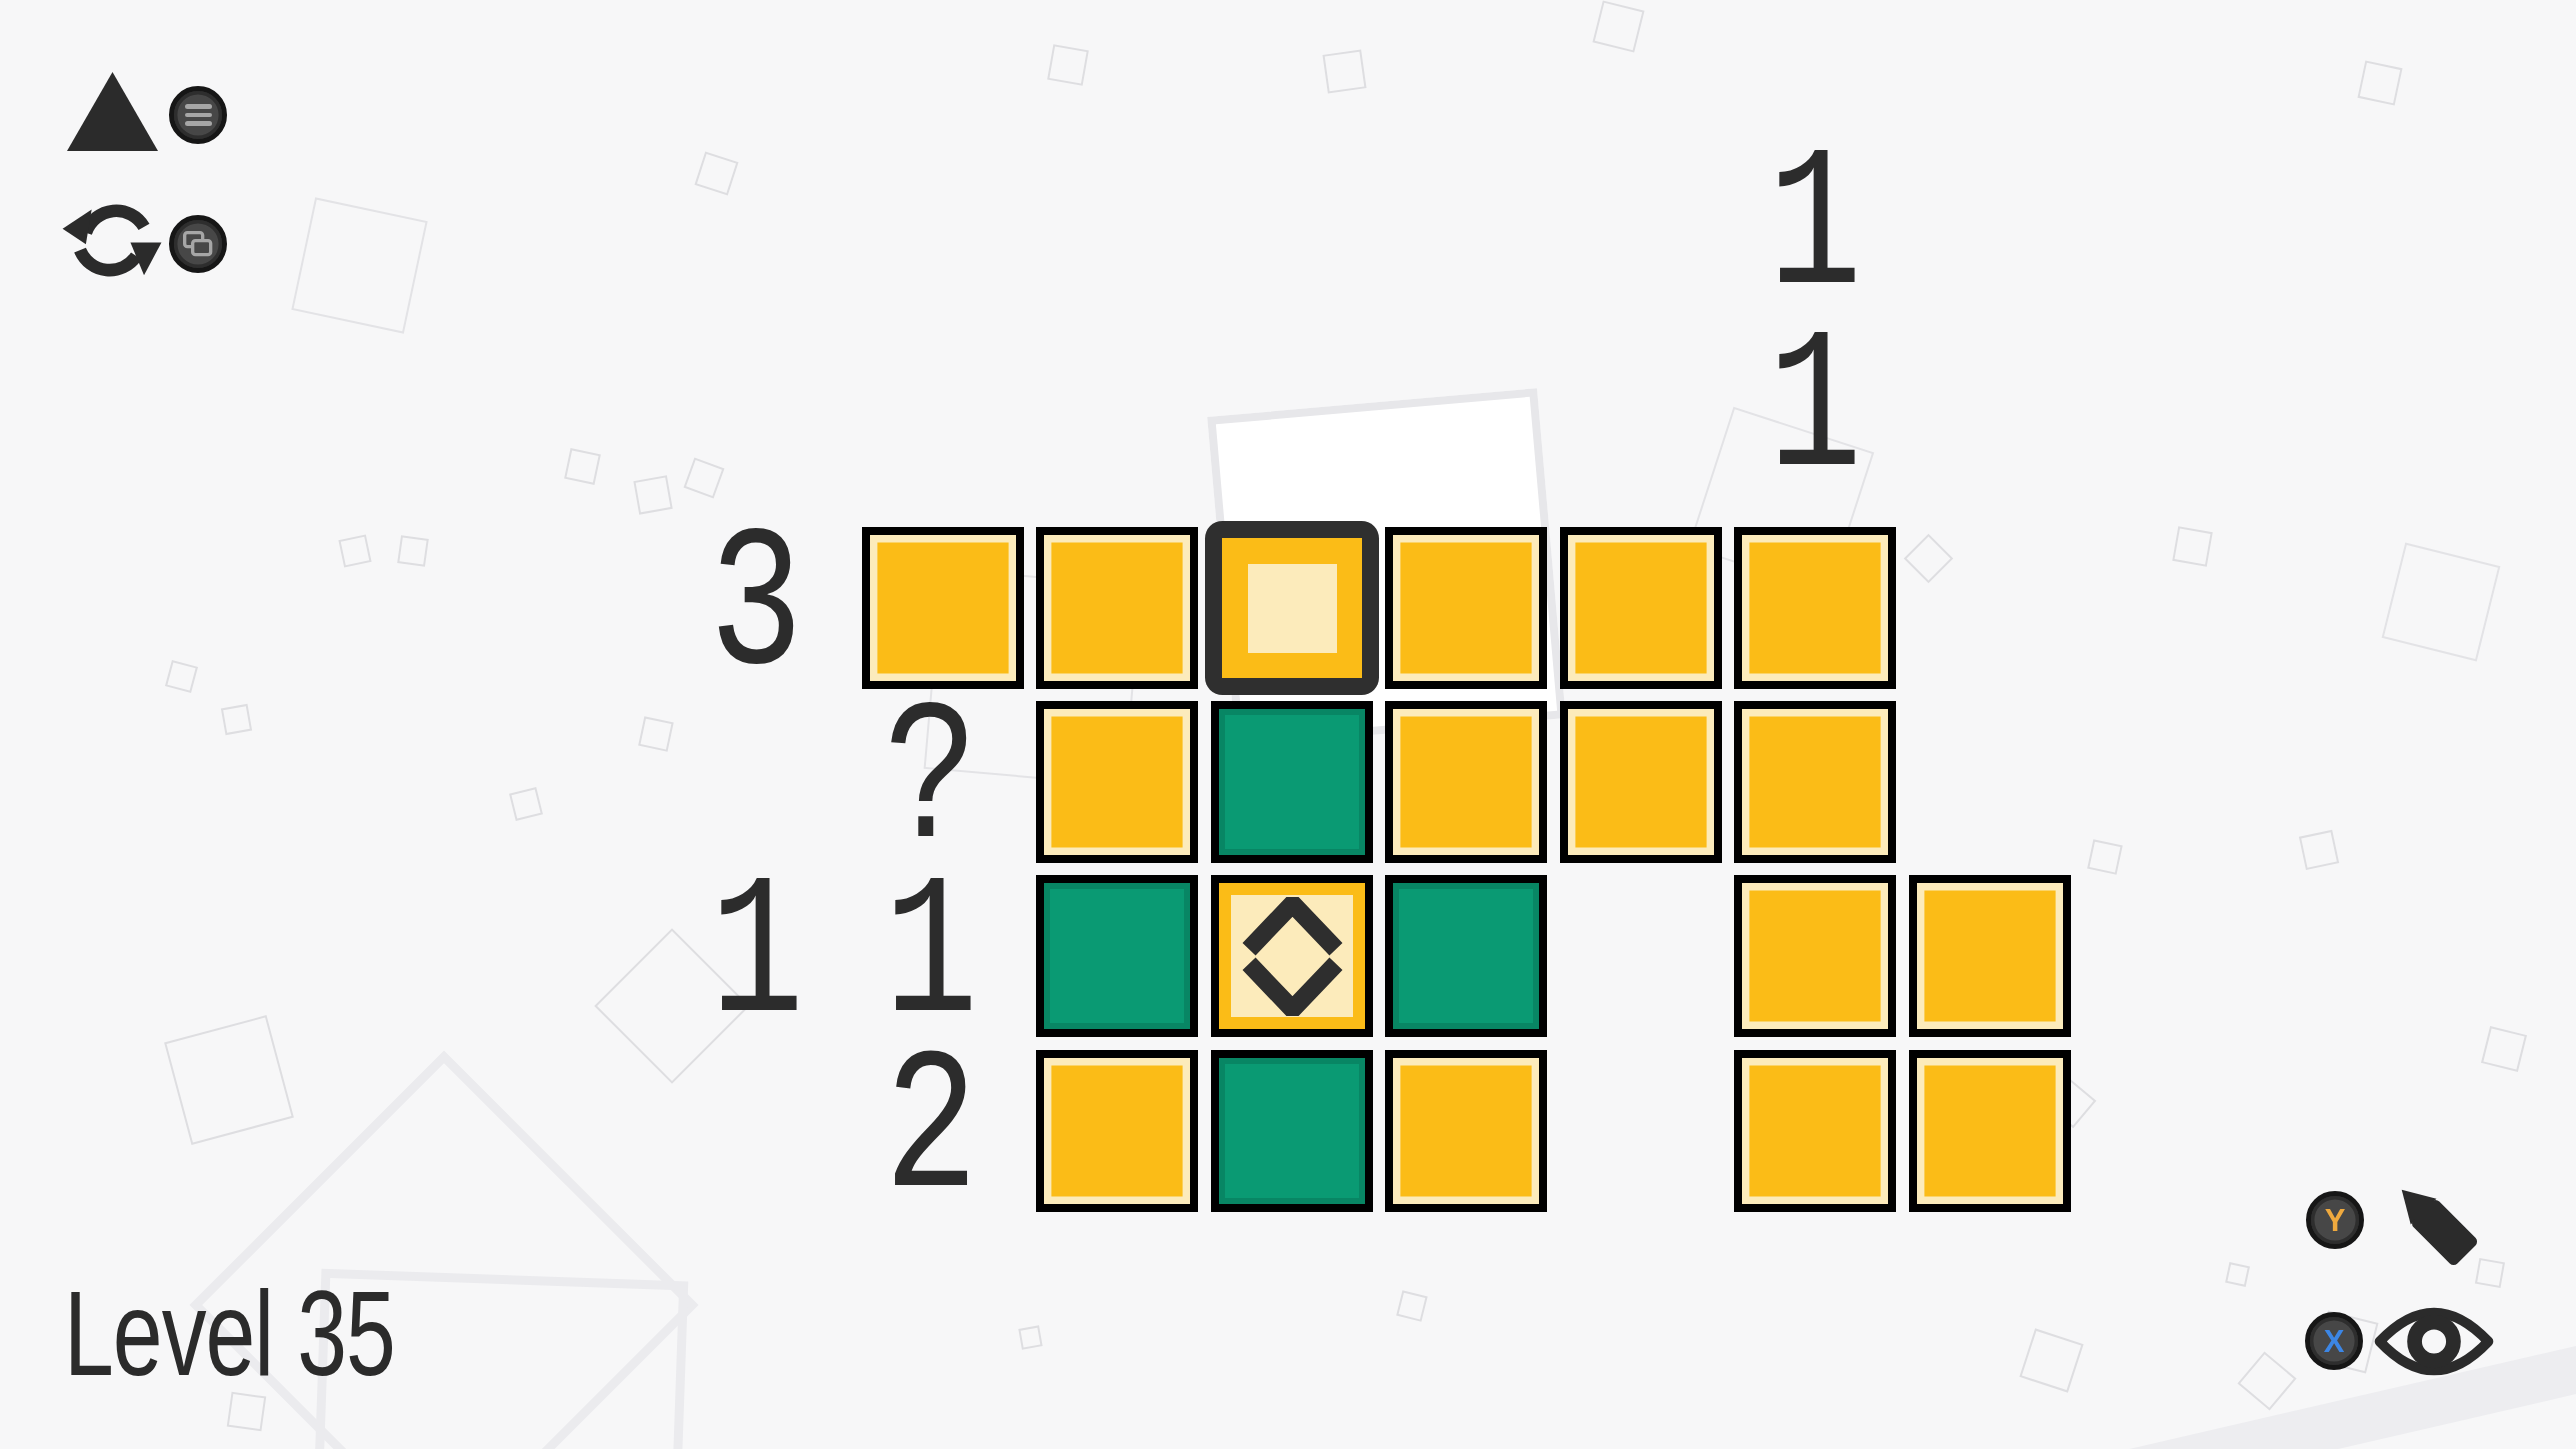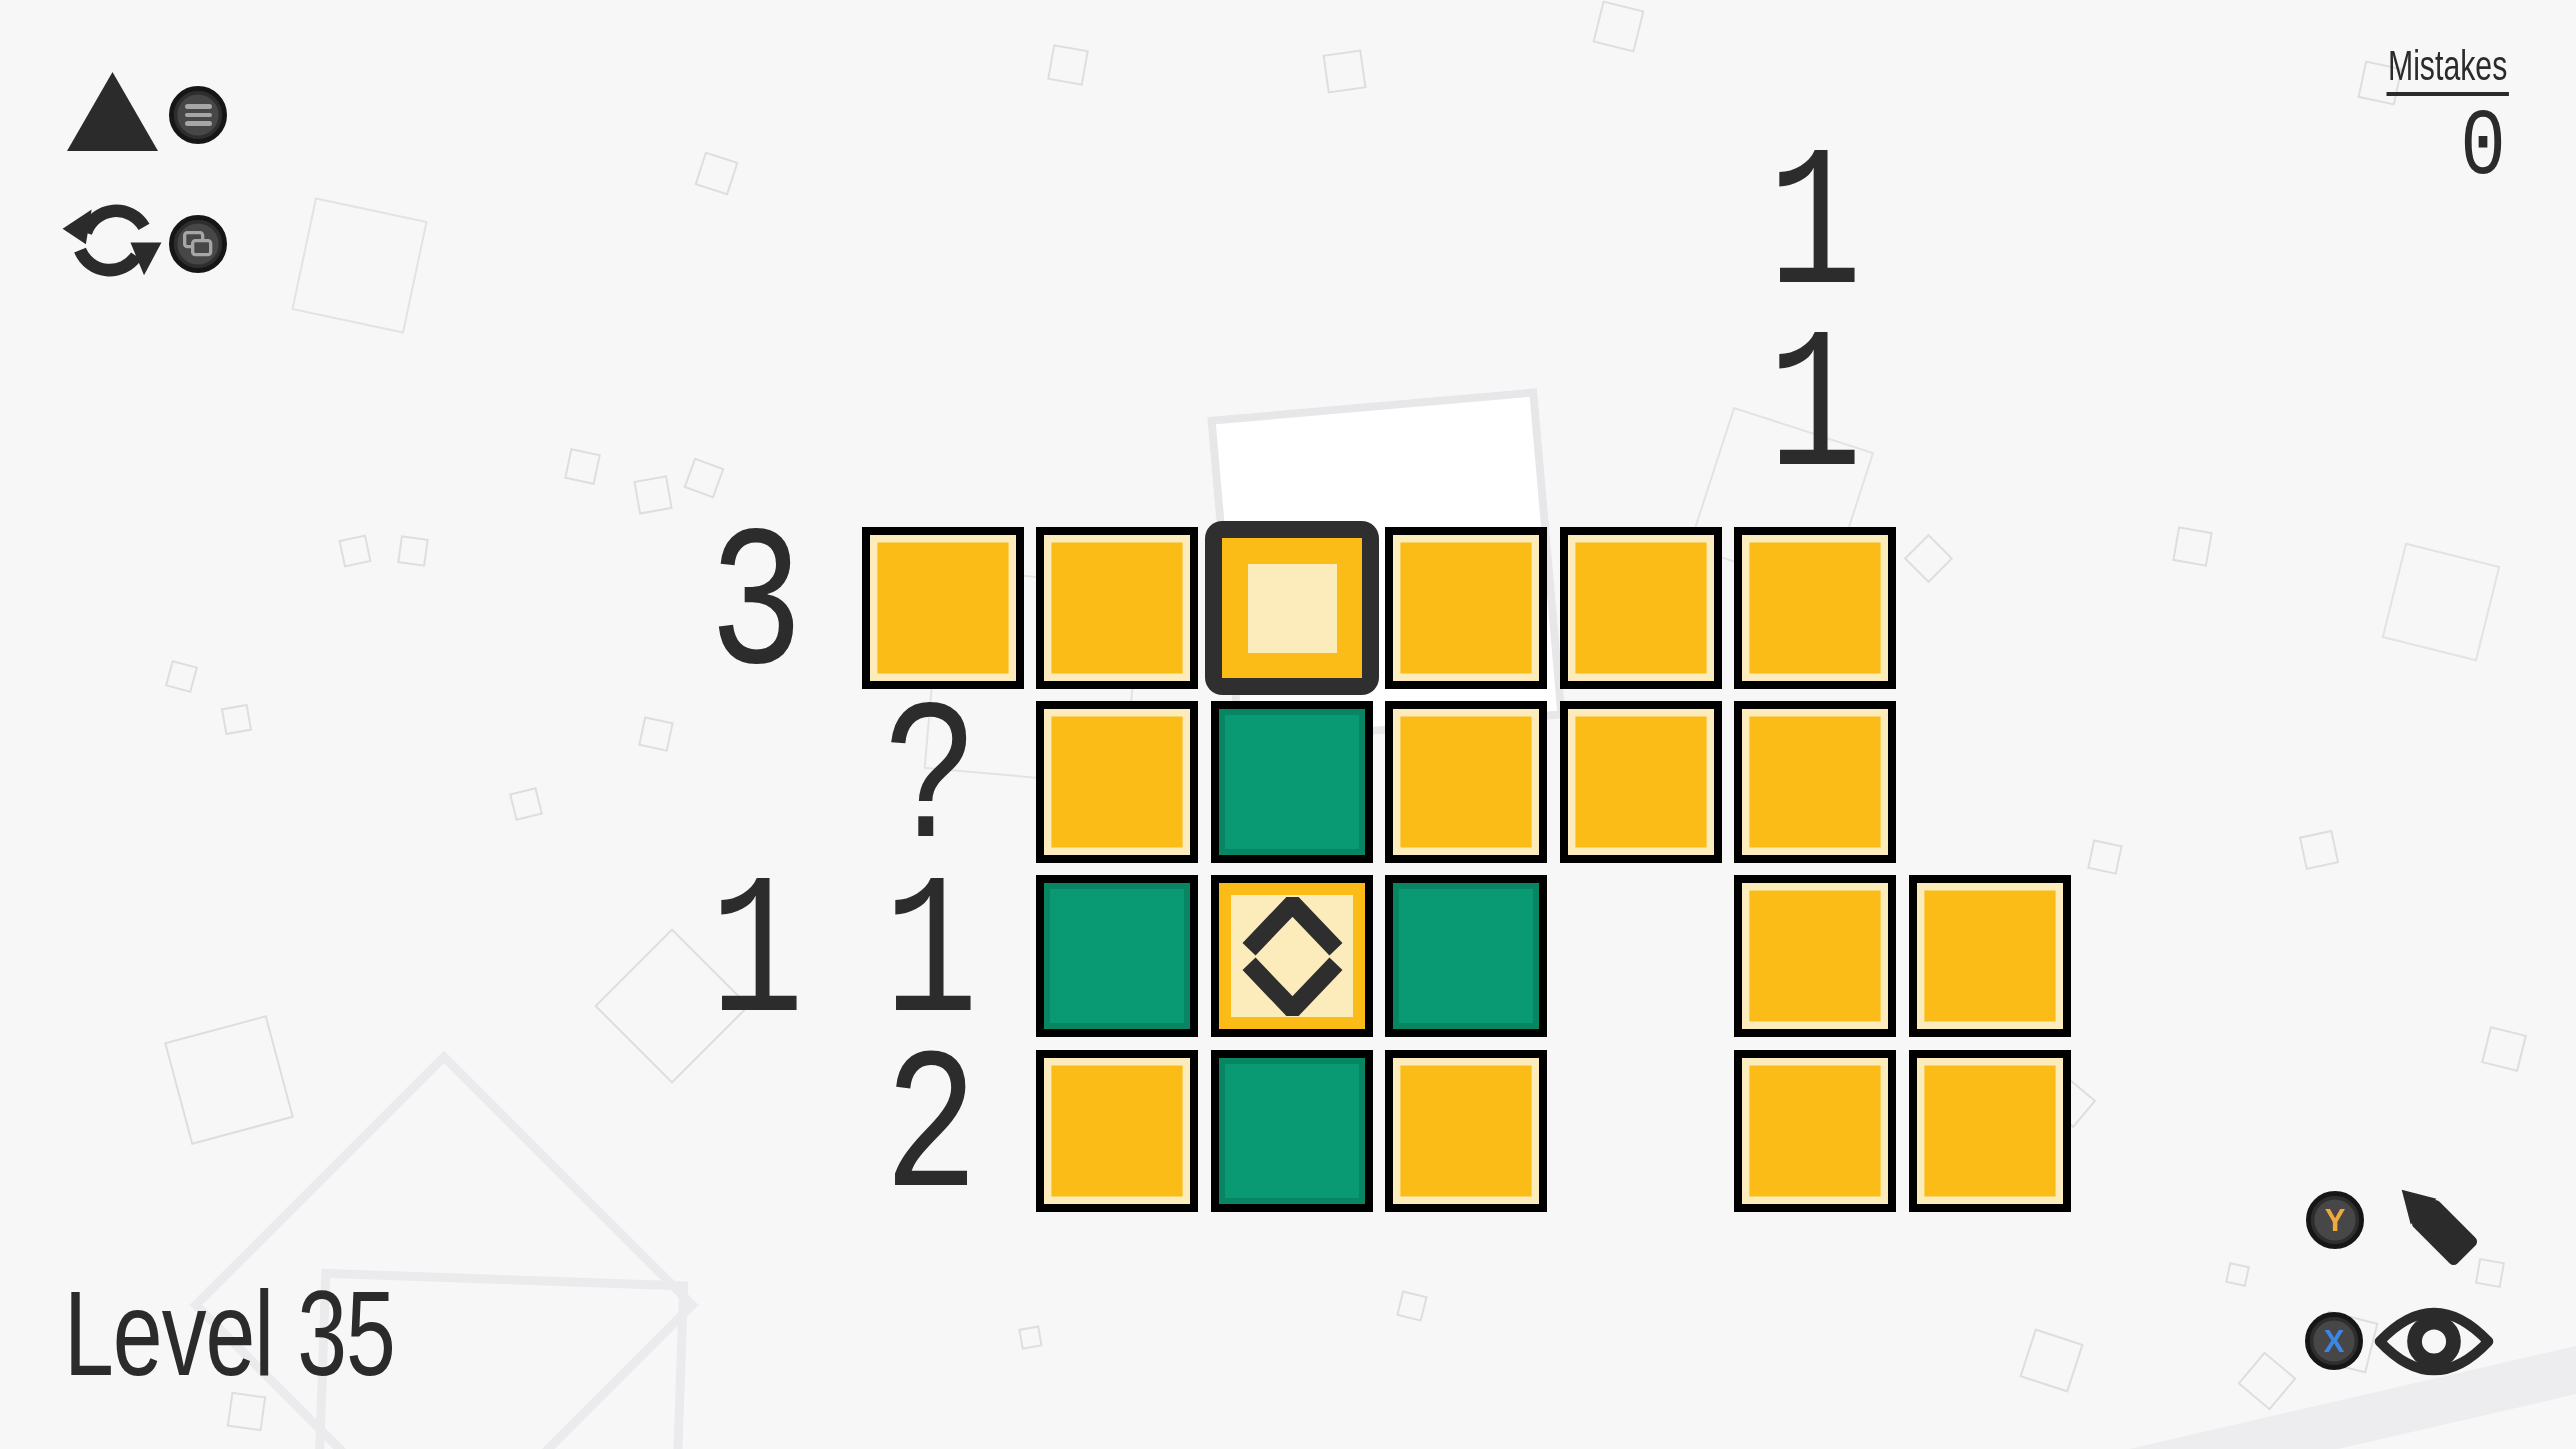--- a/index.html
+++ b/index.html
@@ -172,24 +172,20 @@
     <path d="M18,60 A33,33 0 0 0 76,66" fill="none" stroke="#2B2B2B" stroke-width="13"></path>
     <polygon points="102,52 70,52 84,86" fill="#2B2B2B"></polygon>
   </svg>
   <div class="gbtn" style="left:169px; top:215px;">
     <svg width="32" height="28" viewBox="0 0 48 42">
       <rect x="4" y="4" width="27" height="21" rx="4" fill="none" stroke="#A6A6A6" stroke-width="5"></rect>
       <rect x="16" y="16" width="27" height="21" rx="4" fill="#474747" stroke="#A6A6A6" stroke-width="5"></rect>
     </svg>
   </div>
 
-  <div class="mistakes">
-    <div class="mistakes-label">Mistakes</div>
-    <div class="mistakes-value">0</div>
-  </div>
 
   <div class="level">Level 35</div>
 
   <div class="gbtn" style="left:2306px; top:1191px;">
     <span class="letter" style="color:#EFA93E;">Y</span>
   </div>
   <svg class="icon-abs" style="left:2385px; top:1173px;" width="101" height="101" viewBox="0 0 150 150">
     <g transform="rotate(45 75 75)">
       <polygon points="4,75 50,48 50,102" fill="#2B2B2B"></polygon>
       <rect x="48" y="48" width="92" height="54" rx="8" fill="#2B2B2B"></rect>

